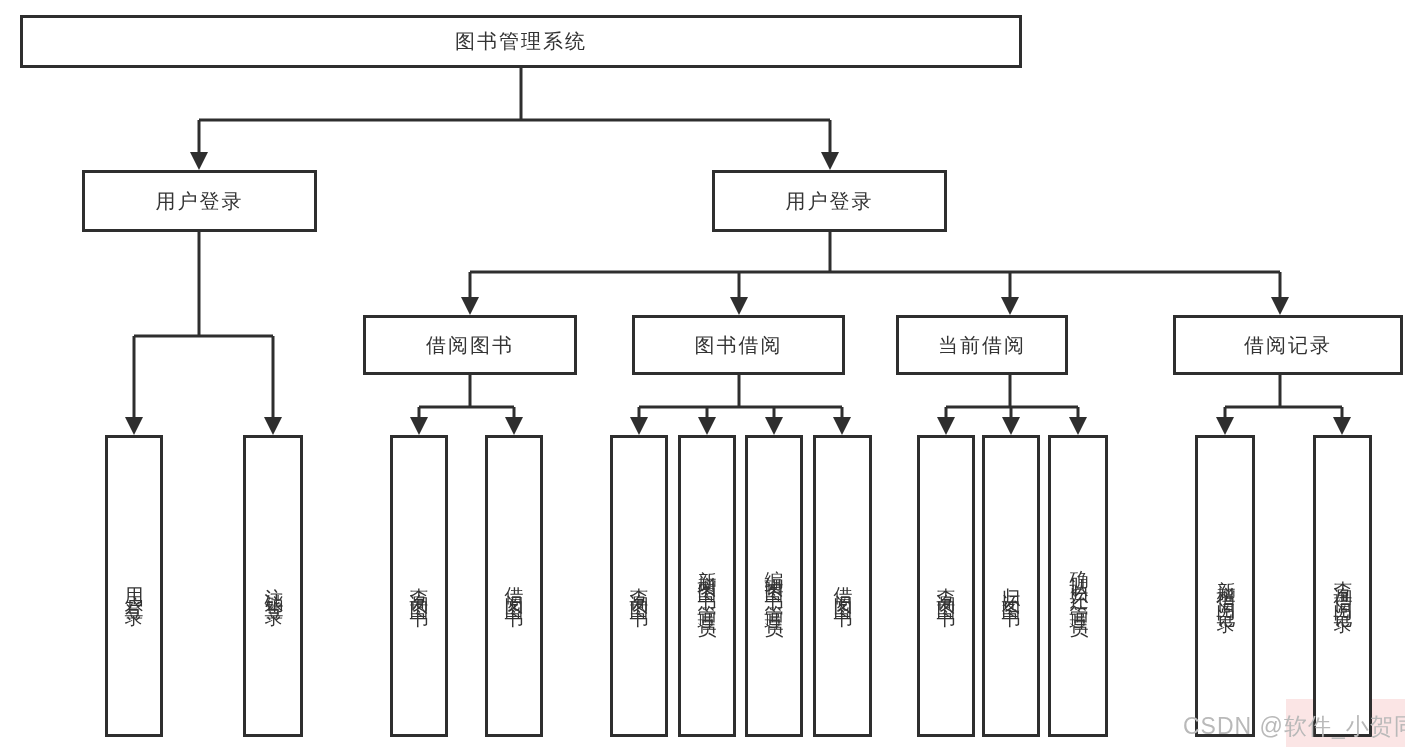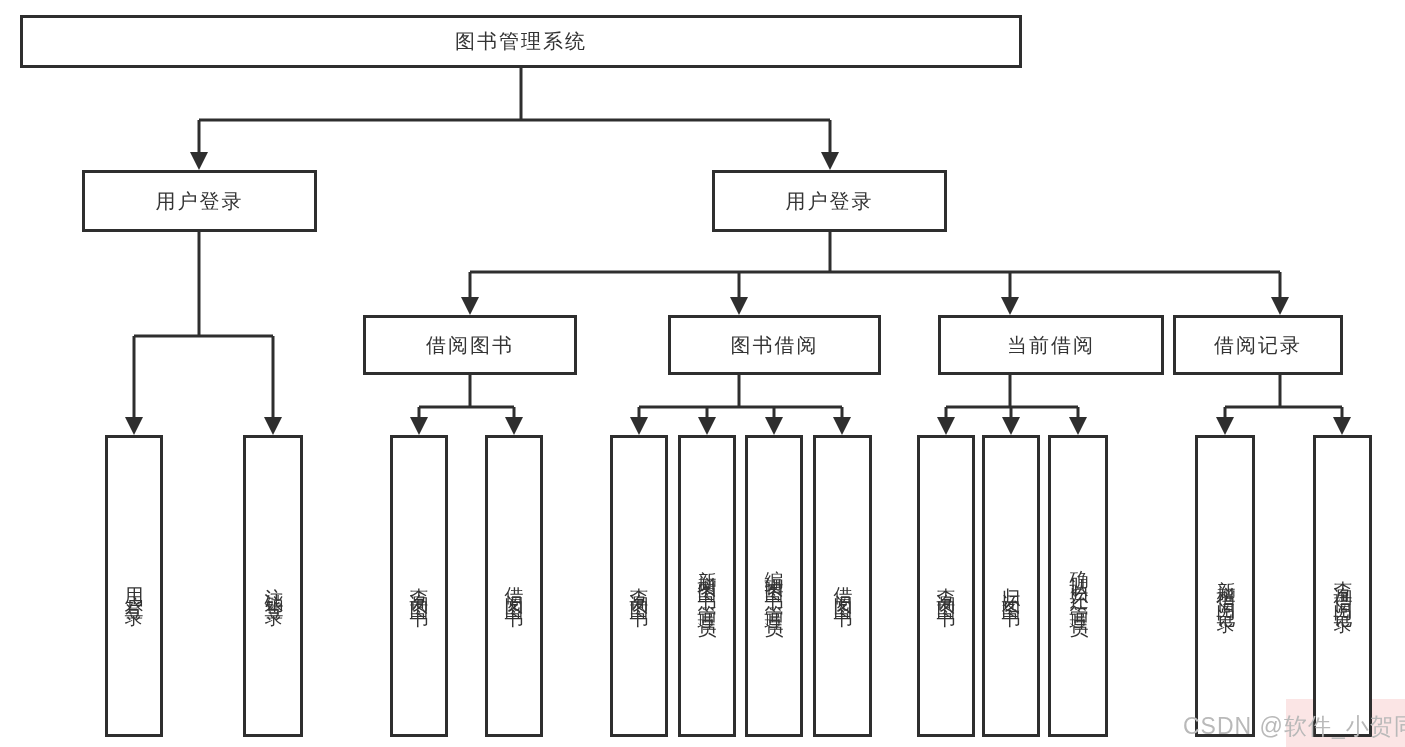--- a/index.html
+++ b/index.html
@@ -101,23 +101,23 @@
   </svg>
 
   <div class="wm-accent"></div>
 
   <div class="node h" style="left:20px; top:15px; width:1002px; height:53px">图书管理系统</div>
 
   <div class="node h" style="left:82px; top:170px; width:235px; height:62px">用户登录</div>
   <div class="node h" style="left:712px; top:170px; width:235px; height:62px">用户登录</div>
 
   <div class="node h" style="left:363px; top:315px; width:214px; height:60px">借阅图书</div>
-  <div class="node h" style="left:668px; top:315px; width:213px; height:60px">图书借阅</div>
-  <div class="node h" style="left:938px; top:315px; width:226px; height:60px">当前借阅</div>
-  <div class="node h" style="left:1173px; top:315px; width:170px; height:60px">借阅记录</div>
+  <div class="node h" style="left:632px; top:315px; width:213px; height:60px">图书借阅</div>
+  <div class="node h" style="left:896px; top:315px; width:172px; height:60px">当前借阅</div>
+  <div class="node h" style="left:1173px; top:315px; width:230px; height:60px">借阅记录</div>
 
   <div class="node v" style="left:105px; top:435px; width:58px; height:302px">用户登录</div>
   <div class="node v" style="left:243px; top:435px; width:60px; height:302px">注销登录</div>
 
   <div class="node v" style="left:390px; top:435px; width:58px; height:302px">查询图书</div>
   <div class="node v" style="left:485px; top:435px; width:58px; height:302px">借阅图书</div>
 
   <div class="node v" style="left:610px; top:435px; width:58px; height:302px">查询图书</div>
   <div class="node v" style="left:678px; top:435px; width:58px; height:302px">新增图书（管理员）</div>
   <div class="node v" style="left:745px; top:435px; width:58px; height:302px">编辑图书（管理员）</div>

